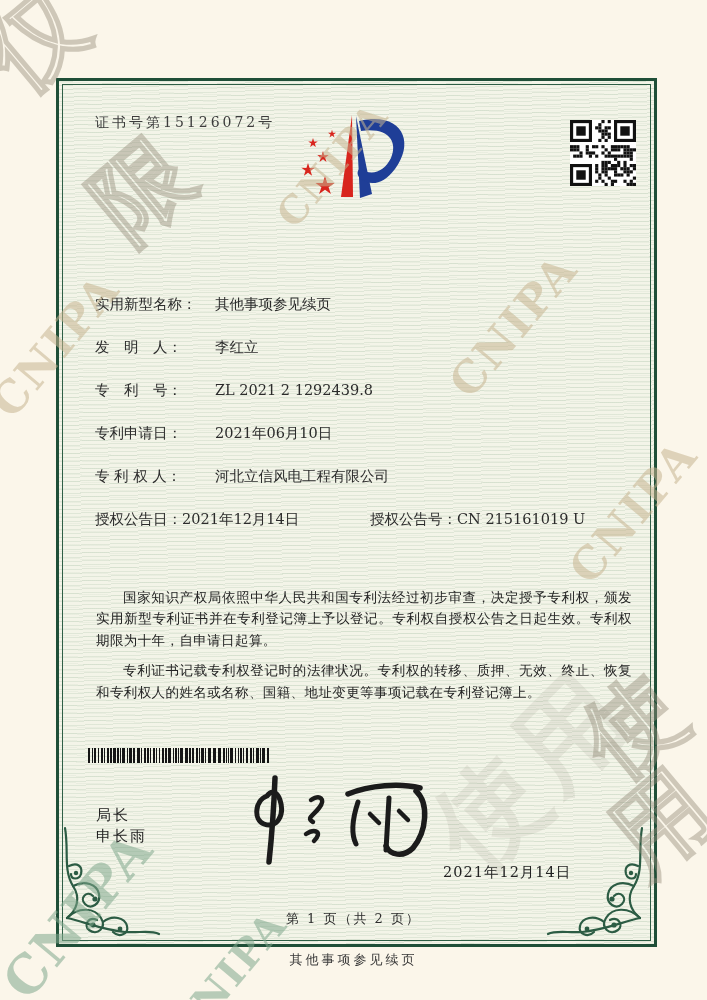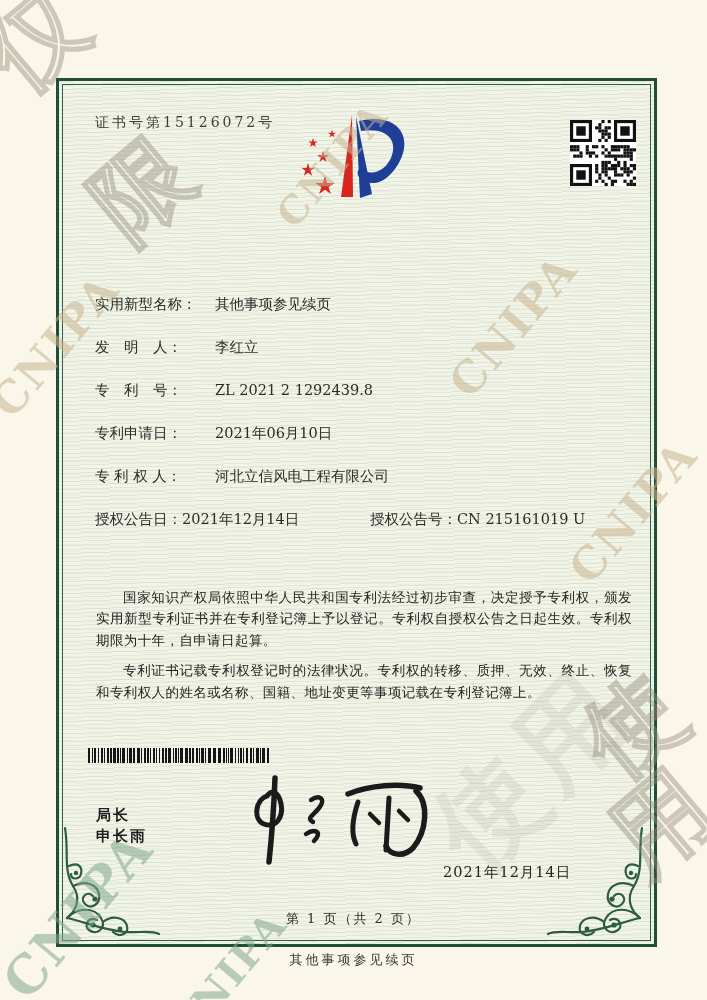--- a/index.html
+++ b/index.html
@@ -30,21 +30,21 @@
   .grant-no{position:absolute;left:275px;top:0;white-space:nowrap;}
 
   
   .bodytxt{position:absolute;left:84px;top:587px;width:548px;font-size:13.5px;
            line-height:21.4px;letter-spacing:.4px;text-align:justify;z-index:2;color:#242424;}
   .bodytxt p{margin:0 0 9px 12px;text-indent:2em;font-family:Liberation Serif, serif;}
 
   
   .barcode{position:absolute;left:88px;top:748px;width:186px;height:15px;z-index:2;font-size:0;}
   .barcode span{display:inline-block;height:100%;background:#151515;vertical-align:top;}
-  .director{position:absolute;left:96px;top:806px;font-size:15px;letter-spacing:2px;z-index:2;color:#1e1e1e;font-weight:bold;}
+  .director{position:absolute;left:96px;top:806px;font-size:15px;letter-spacing:2px;z-index:2;color:#1e1e1e;}
   .director .name{margin-top:2px;}
   .signature{position:absolute;left:248px;top:772px;width:215px;height:95px;z-index:2;}
   .issue-date{position:absolute;left:443px;top:863px;font-size:14.5px;letter-spacing:1px;z-index:2;color:#222;}
 
   
   .page-ind{position:absolute;left:56px;top:910px;width:595px;text-align:center;
             font-size:13px;letter-spacing:2px;z-index:2;color:#2d2d2d;}
   .footer-note{position:absolute;left:0;top:951px;width:707px;text-align:center;
                font-size:13px;letter-spacing:3px;z-index:2;color:#3a3a3a;}
 

